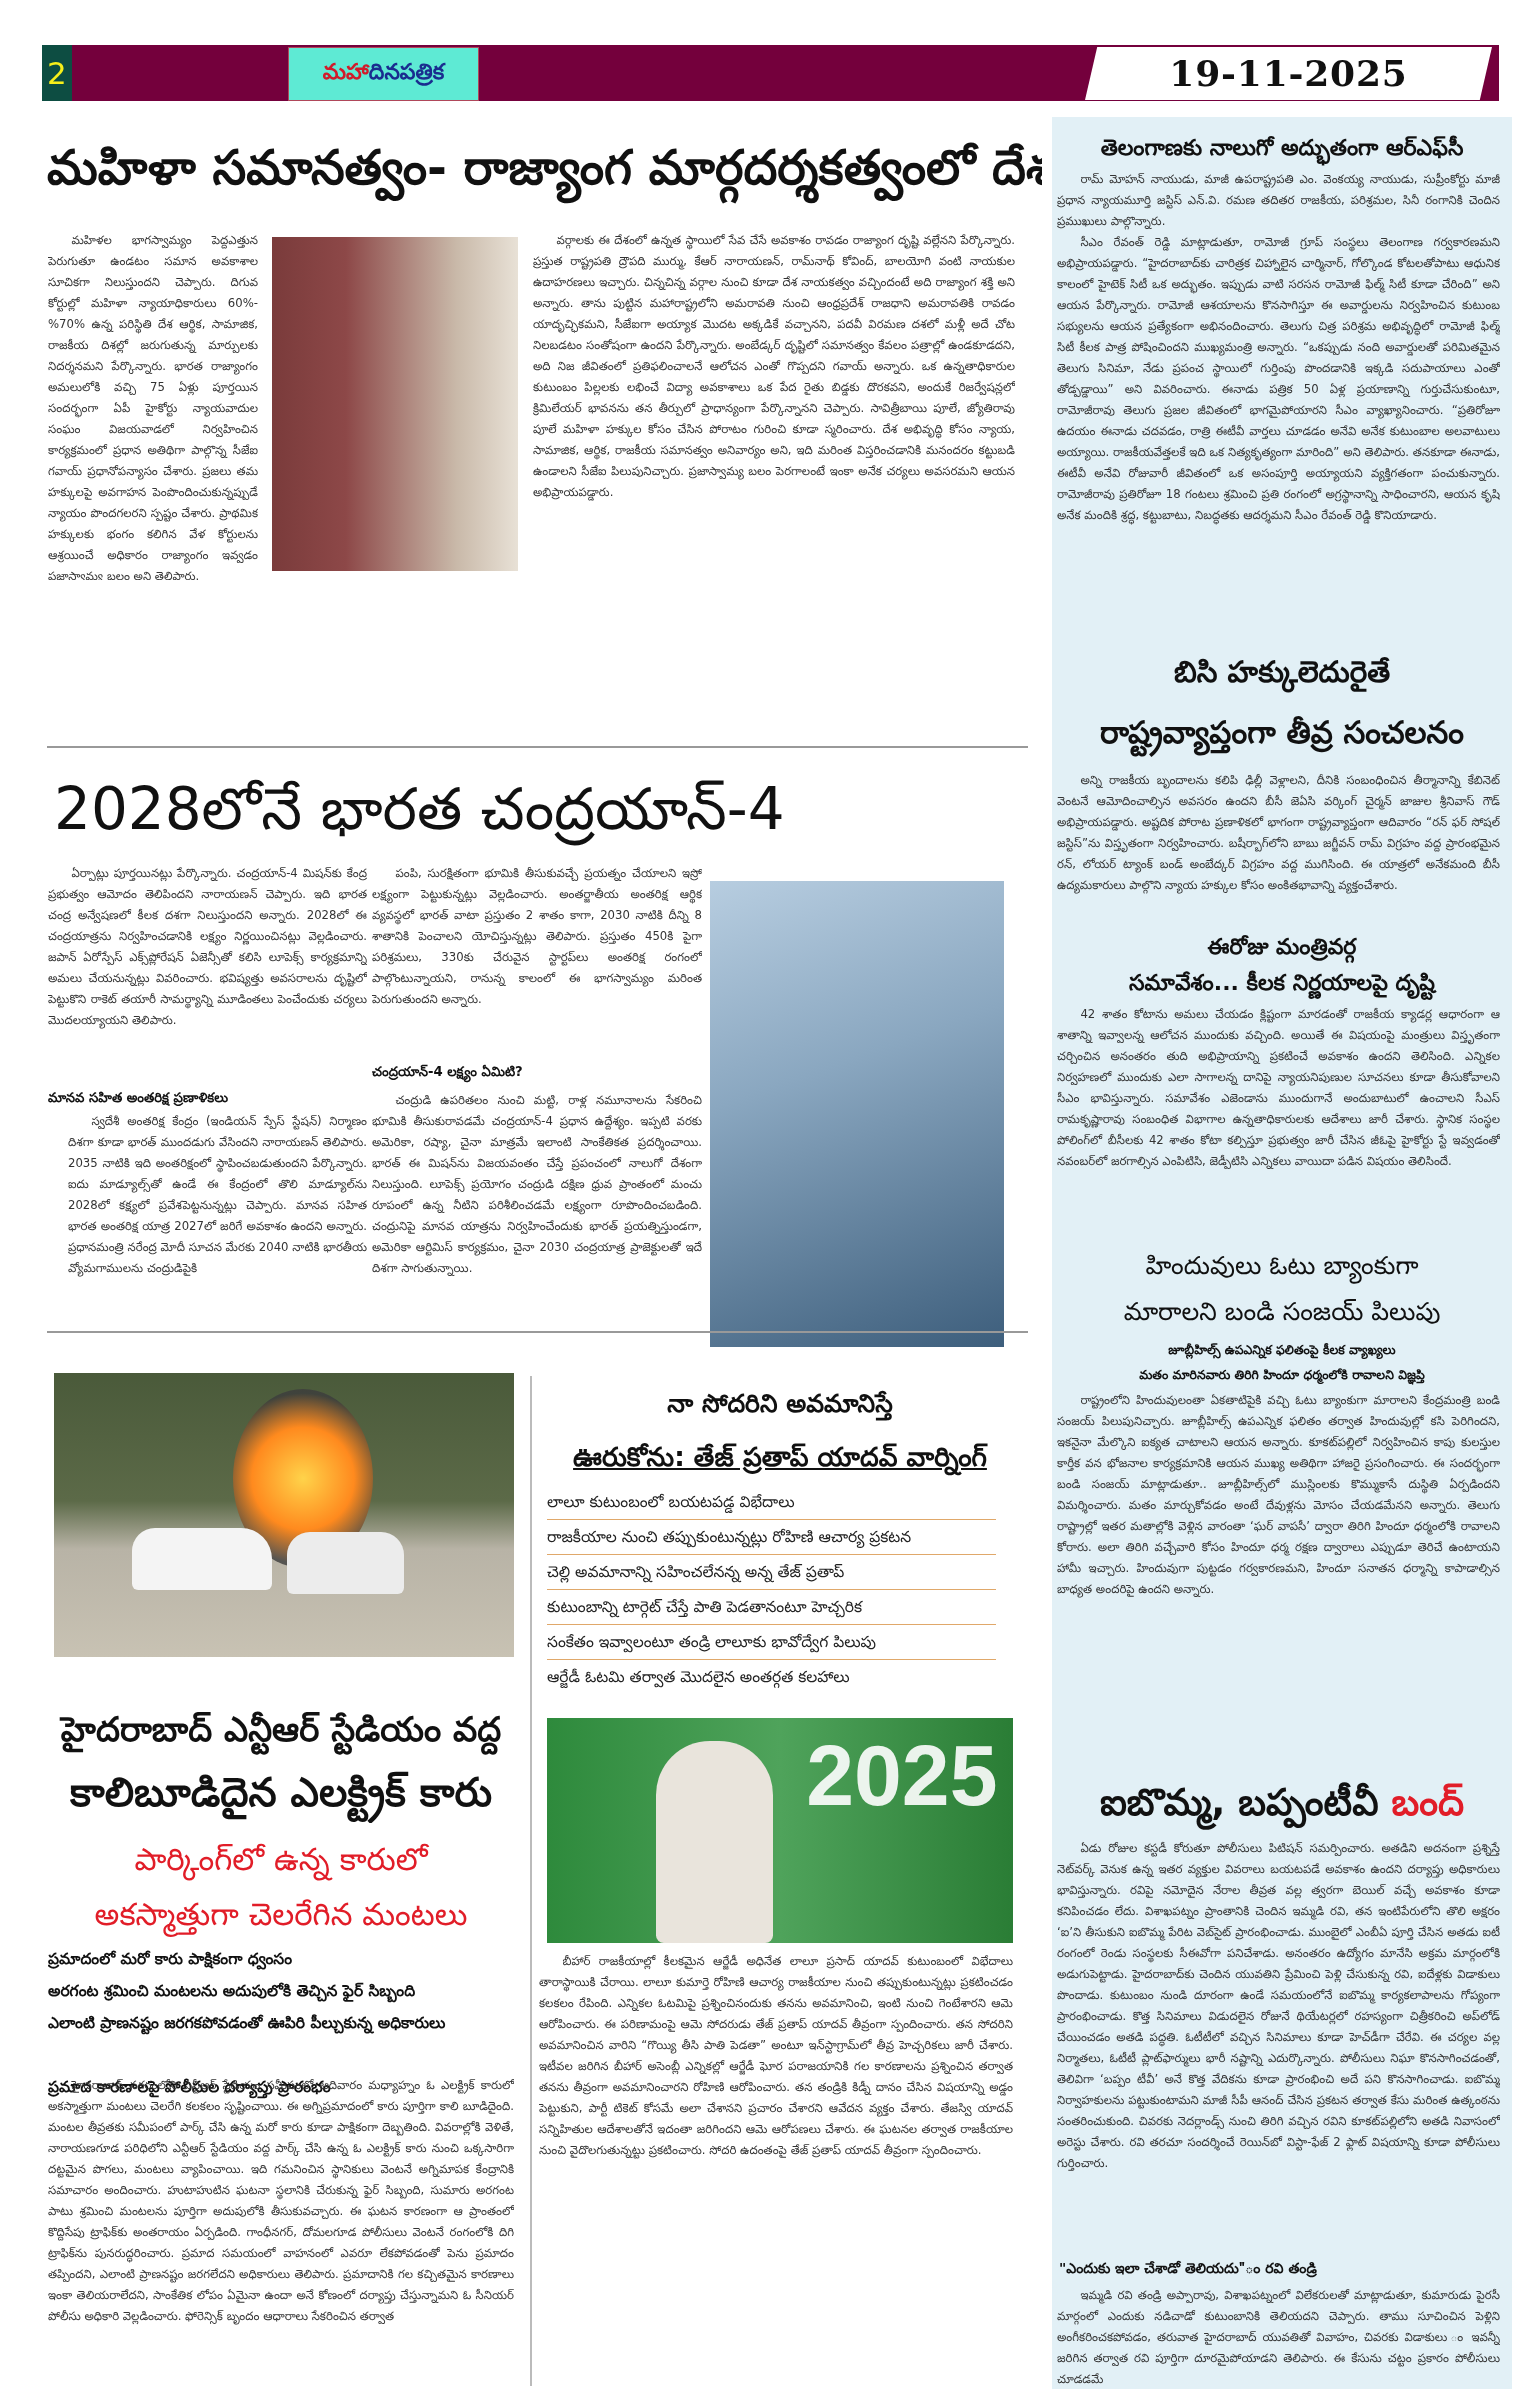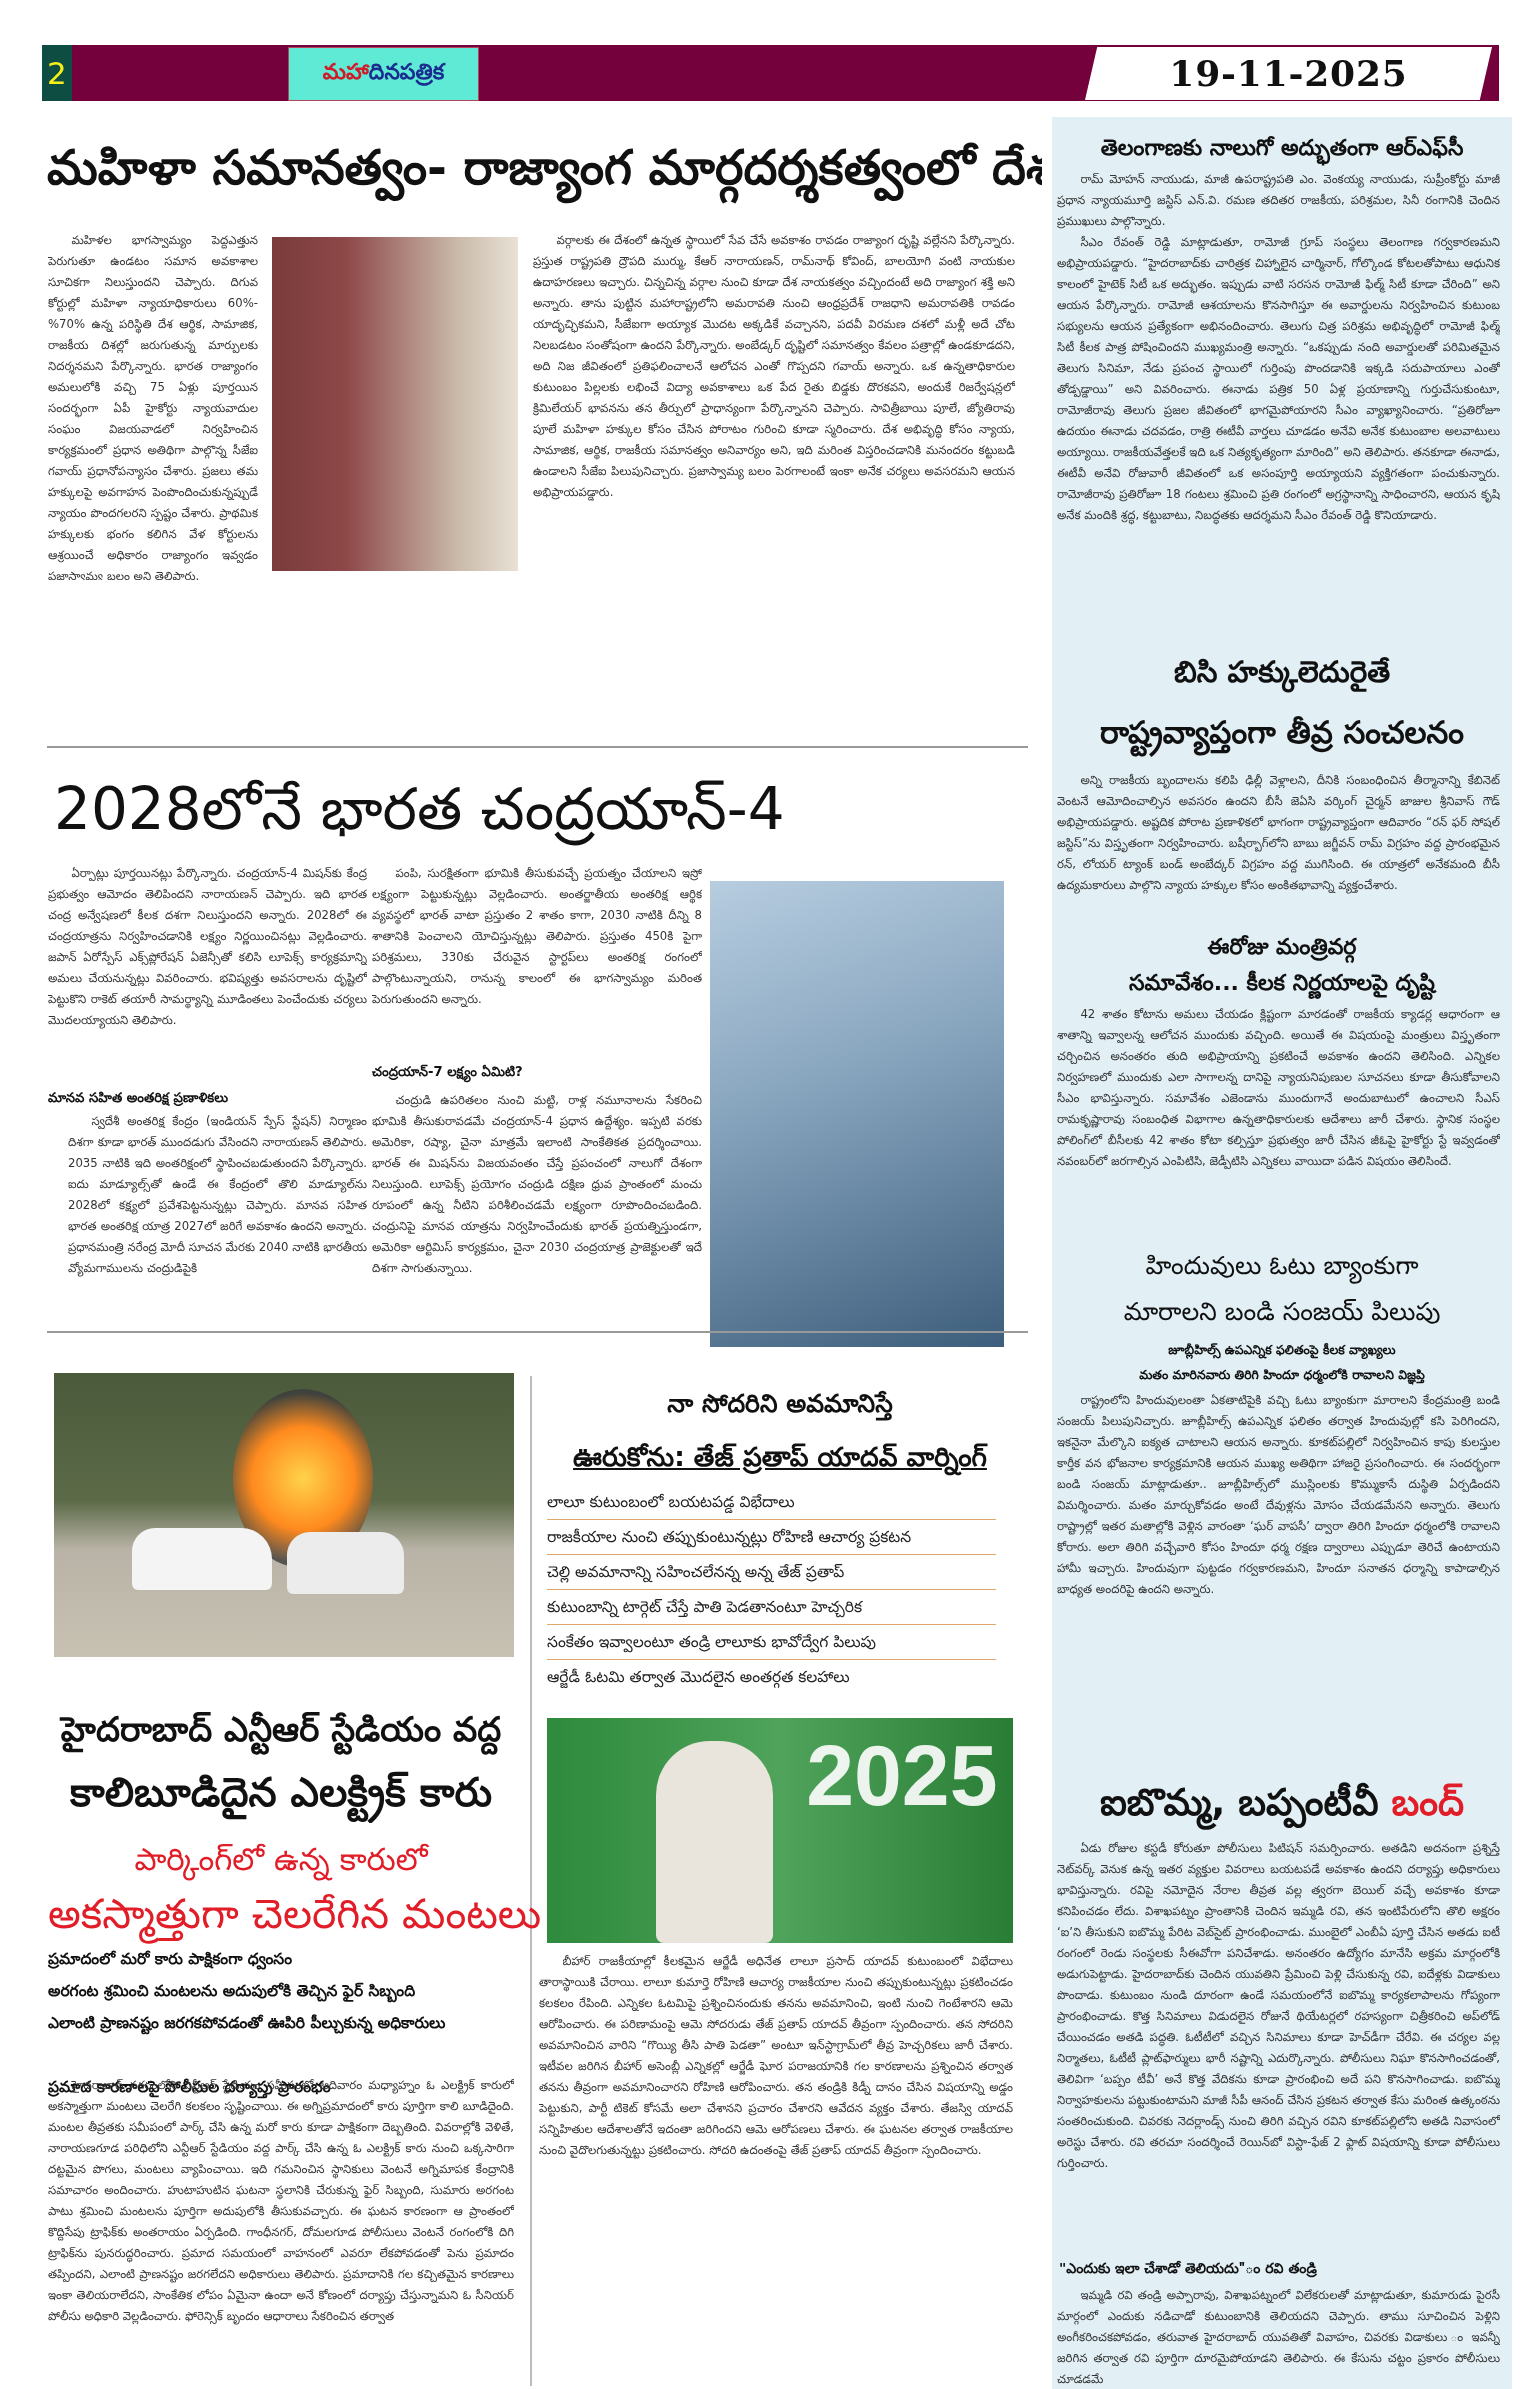--- a/index.html
+++ b/index.html
@@ -81,40 +81,40 @@
     </div>
   <div class="subhead" style="margin:4.7px 0 3.1px;">మానవ సహిత అంతరిక్ష ప్రణాళికలు</div>
   <div class="text" style="height:210px;margin-left:20px;">
       <p>స్వదేశీ అంతరిక్ష కేంద్రం (ఇండియన్ స్పేస్ స్టేషన్) నిర్మాణం దిశగా కూడా భారత్ ముందడుగు వేసిందని నారాయణన్ తెలిపారు. 2035 నాటికి ఇది అంతరిక్షంలో స్థాపించబడుతుందని పేర్కొన్నారు. ఐదు మాడ్యూల్స్‌తో ఉండే ఈ కేంద్రంలో తొలి మాడ్యూల్‌ను 2028లో కక్ష్యలో ప్రవేశపెట్టనున్నట్లు చెప్పారు. మానవ సహిత భారత అంతరిక్ష యాత్ర 2027లో జరిగే అవకాశం ఉందని అన్నారు. ప్రధానమంత్రి నరేంద్ర మోదీ సూచన మేరకు 2040 నాటికి భారతీయ వ్యోమగాములను చంద్రుడిపైకి</p>
     </div>
 </div>
 <div class="abs" style="left:372px; top:863px; width:330px; height:466px;">
   <div class="text" style="height:190px;">
       <p>పంపి, సురక్షితంగా భూమికి తీసుకువచ్చే ప్రయత్నం చేయాలని ఇస్రో లక్ష్యంగా పెట్టుకున్నట్లు వెల్లడించారు. అంతర్జాతీయ అంతరిక్ష ఆర్థిక వ్యవస్థలో భారత్ వాటా ప్రస్తుతం 2 శాతం కాగా, 2030 నాటికి దీన్ని 8 శాతానికి పెంచాలని యోచిస్తున్నట్లు తెలిపారు. ప్రస్తుతం 450కి పైగా పరిశ్రమలు, 330కు చేరువైన స్టార్టప్‌లు అంతరిక్ష రంగంలో పాల్గొంటున్నాయని, రానున్న కాలంలో ఈ భాగస్వామ్యం మరింత పెరుగుతుందని అన్నారు.</p>
     </div>
-  <div class="subhead" style="margin:11px 0 7.8px;">చంద్రయాన్-7 లక్ష్యం ఏమిటి?</div>
+  <div class="subhead" style="margin:11px 0 7.8px;">చంద్రయాన్-4 లక్ష్యం ఏమిటి?</div>
   <div class="text" style="height:225px;">
       <p>చంద్రుడి ఉపరితలం నుంచి మట్టి, రాళ్ల నమూనాలను సేకరించి భూమికి తీసుకురావడమే చంద్రయాన్-4 ప్రధాన ఉద్దేశ్యం. ఇప్పటి వరకు అమెరికా, రష్యా, చైనా మాత్రమే ఇలాంటి సాంకేతికత ప్రదర్శించాయి. భారత్ ఈ మిషన్‌ను విజయవంతం చేస్తే ప్రపంచంలో నాలుగో దేశంగా నిలుస్తుంది. లూపెక్స్ ప్రయోగం చంద్రుడి దక్షిణ ధ్రువ ప్రాంతంలో మంచు రూపంలో ఉన్న నీటిని పరిశీలించడమే లక్ష్యంగా రూపొందించబడింది. చంద్రునిపై మానవ యాత్రను నిర్వహించేందుకు భారత్ ప్రయత్నిస్తుండగా, అమెరికా ఆర్టిమిస్ కార్యక్రమం, చైనా 2030 చంద్రయాత్ర ప్రాజెక్టులతో ఇదే దిశగా సాగుతున్నాయి.</p>
     </div>
 </div>
 <div class="abs photo photo2"></div>
 
 <div class="abs rule-h" style="left:47px; top:1331px; width:981px;"></div>
 
 <div class="abs photo photo3">
   <div class="abs" style="left:179px; top:15.5px; width:140px; height:179px; border-radius:50%; background:radial-gradient(circle,#ffd34a 0%,#ff8a1e 45%,rgba(60,60,60,0.8) 75%);"></div>
   <div class="abs" style="left:78px; top:155px; width:140px; height:62px; background:#f4f4f4; border-radius:23px 31px 6.2px 6.2px;"></div>
   <div class="abs" style="left:233px; top:159px; width:117px; height:62px; background:#ececec; border-radius:23px 23px 6.2px 6.2px;"></div>
 </div>
 <div class="abs rule-v" style="left:530px; top:1376px; height:1010px;"></div>
 
 <div class="abs h1 center" style="left:48px; top:1702px; width:466px; height:54px; font-size:34px; line-height:54px;">హైదరాబాద్ ఎన్టీఆర్ స్టేడియం వద్ద</div>
 <div class="abs h1 center" style="left:48px; top:1761px; width:466px; height:62px; font-size:40px; line-height:62px;">కాలిబూడిదైన ఎలక్ట్రిక్ కారు</div>
 <div class="abs center red" style="left:48px; top:1834px; width:466px; height:51px; font-size:31px; line-height:51px; white-space:nowrap;">పార్కింగ్‌లో ఉన్న కారులో</div>
-<div class="abs center red" style="left:48px; top:1889px; width:466px; height:51px; font-size:41px; line-height:51px; white-space:nowrap;">అకస్మాత్తుగా చెలరేగిన మంటలు</div>
+<div class="abs center red" style="left:48px; top:1889px; width:466px; height:51px; font-size:31px; line-height:51px; white-space:nowrap;">అకస్మాత్తుగా చెలరేగిన మంటలు</div>
 <div class="abs" style="left:48px; top:1943px; width:466px;">
   <div class="deck" style="font-size:15.5px; line-height:32px;">ప్రమాదంలో మరో కారు పాక్షికంగా ధ్వంసం</div>
   <div class="deck" style="font-size:15.5px; line-height:32px;">అరగంట శ్రమించి మంటలను అదుపులోకి తెచ్చిన ఫైర్ సిబ్బంది</div>
   <div class="deck" style="font-size:15.5px; line-height:32px;">ఎలాంటి ప్రాణనష్టం జరగకపోవడంతో ఊపిరి పీల్చుకున్న అధికారులు</div>
   <div class="deck" style="font-size:15.5px; line-height:32px;margin-top:32px;">ప్రమాద కారణాలపై పోలీసుల దర్యాప్తు ప్రారంభం</div>
 </div>
 <div class="abs text" style="left:48px; top:2075px; width:466px; height:311px;">
     <p>హైదరాబాద్ నగరంలోని ఎన్టీఆర్ స్టేడియం సమీపంలో ఆదివారం మధ్యాహ్నం ఓ ఎలక్ట్రిక్ కారులో అకస్మాత్తుగా మంటలు చెలరేగి కలకలం సృష్టించాయి. ఈ అగ్నిప్రమాదంలో కారు పూర్తిగా కాలి బూడిదైంది. మంటల తీవ్రతకు సమీపంలో పార్క్ చేసి ఉన్న మరో కారు కూడా పాక్షికంగా దెబ్బతింది. వివరాల్లోకి వెళితే, నారాయణగూడ పరిధిలోని ఎన్టీఆర్ స్టేడియం వద్ద పార్క్ చేసి ఉన్న ఓ ఎలక్ట్రిక్ కారు నుంచి ఒక్కసారిగా దట్టమైన పొగలు, మంటలు వ్యాపించాయి. ఇది గమనించిన స్థానికులు వెంటనే అగ్నిమాపక కేంద్రానికి సమాచారం అందించారు. హుటాహుటిన ఘటనా స్థలానికి చేరుకున్న ఫైర్ సిబ్బంది, సుమారు అరగంట పాటు శ్రమించి మంటలను పూర్తిగా అదుపులోకి తీసుకువచ్చారు. ఈ ఘటన కారణంగా ఆ ప్రాంతంలో కొద్దిసేపు ట్రాఫిక్‌కు అంతరాయం ఏర్పడింది. గాంధీనగర్, దోమలగూడ పోలీసులు వెంటనే రంగంలోకి దిగి ట్రాఫిక్‌ను పునరుద్ధరించారు. ప్రమాద సమయంలో వాహనంలో ఎవరూ లేకపోవడంతో పెను ప్రమాదం తప్పిందని, ఎలాంటి ప్రాణనష్టం జరగలేదని అధికారులు తెలిపారు. ప్రమాదానికి గల కచ్చితమైన కారణాలు ఇంకా తెలియరాలేదని, సాంకేతిక లోపం ఏమైనా ఉందా అనే కోణంలో దర్యాప్తు చేస్తున్నామని ఓ సీనియర్ పోలీసు అధికారి వెల్లడించారు. ఫోరెన్సిక్ బృందం ఆధారాలు సేకరించిన తర్వాత</p>
   </div>
 

